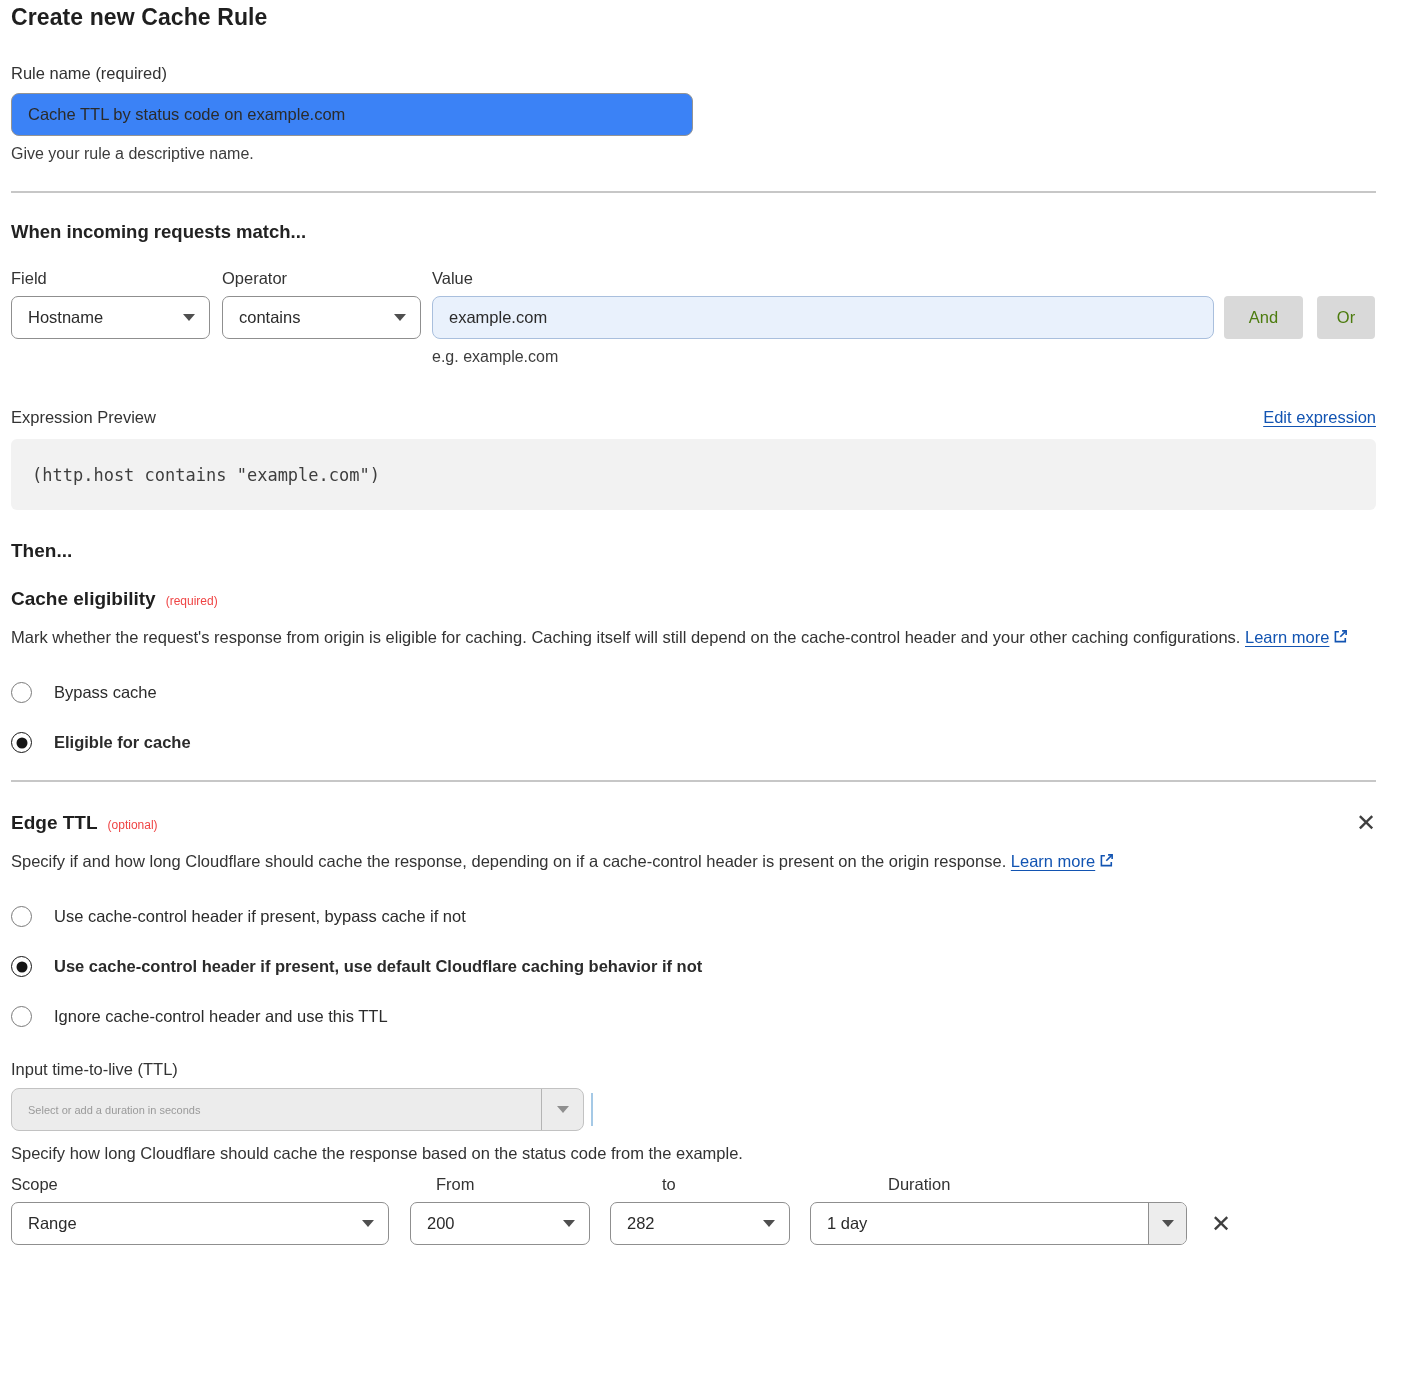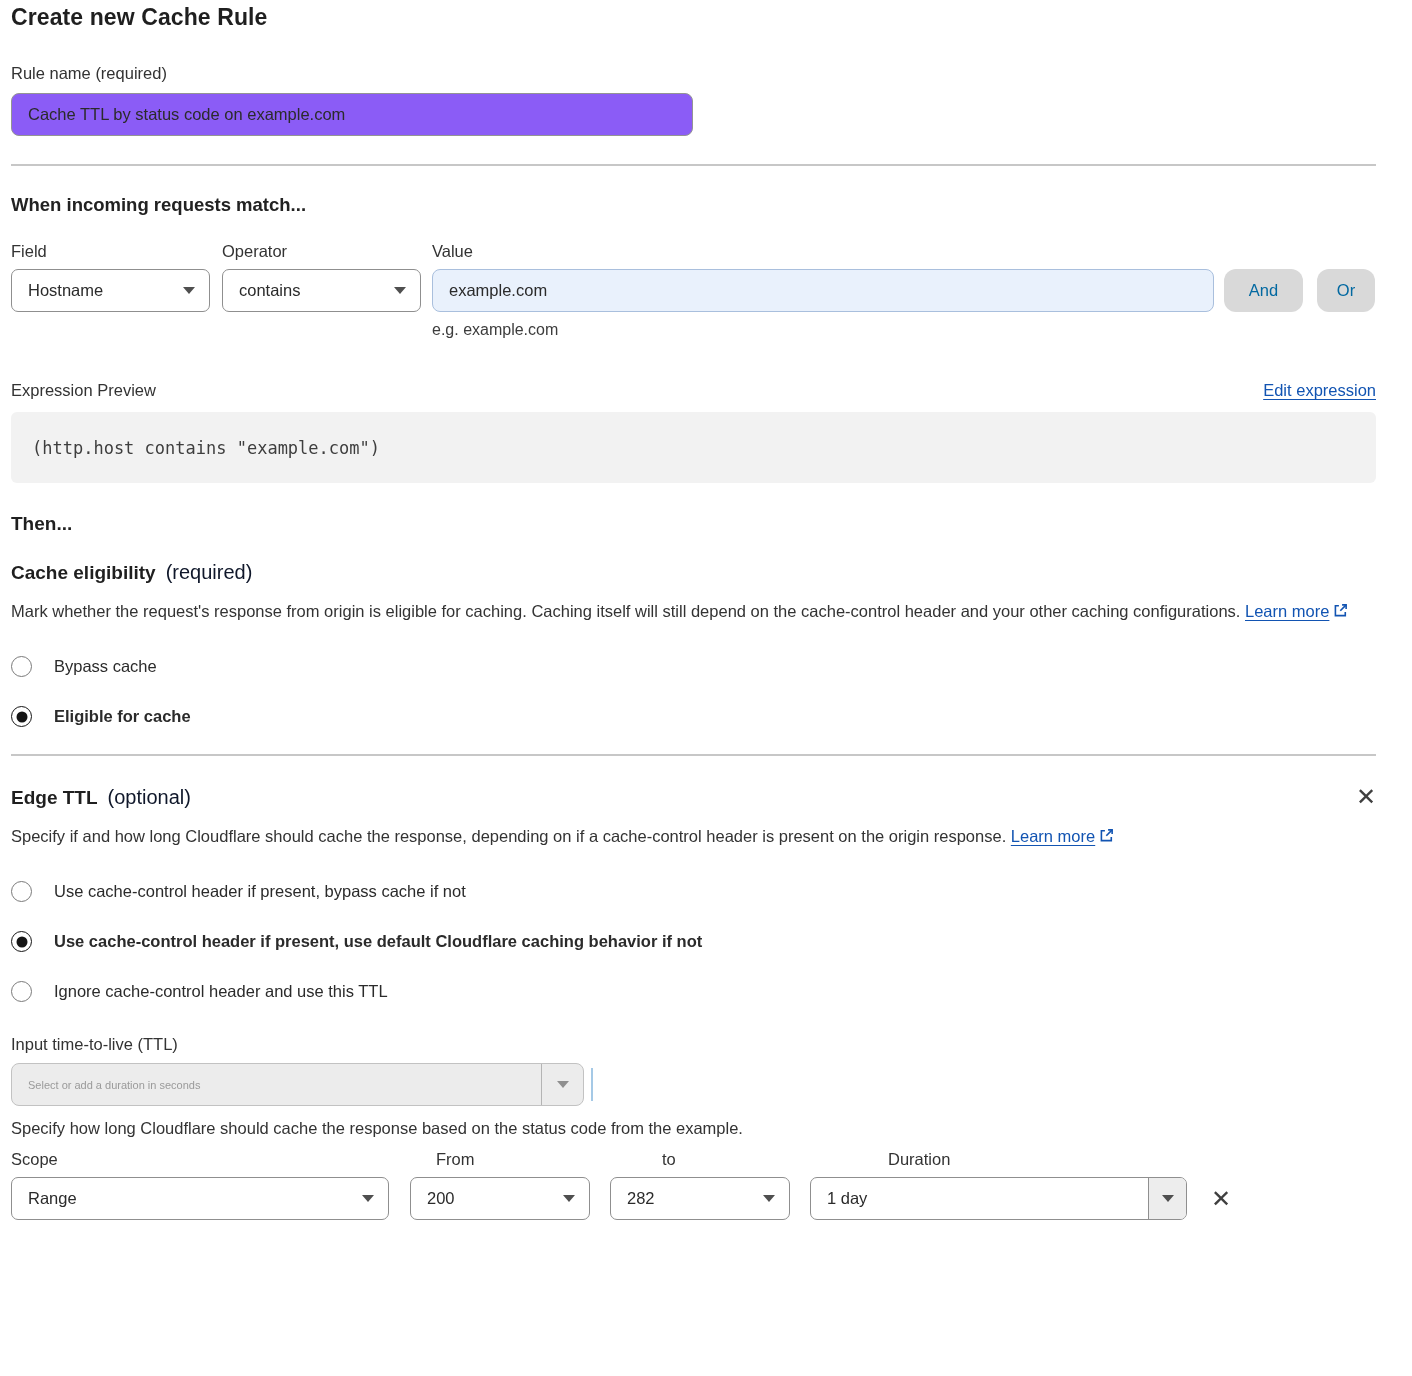--- a/index.html
+++ b/index.html
@@ -12,21 +12,21 @@
   .page { padding: 4px 36px 0 11px; }
 
   h1.page-title { font-size: 23px; font-weight: 700; color: #1f1f1f; letter-spacing: .1px; }
 
   .field-label { font-size: 16.5px; color: #333; }
   .help-text { font-size: 16px; color: #3c3c3c; margin-top: 9px; }
 
   .text-input {
     display: block; height: 43px; border: 1px solid #949494; border-radius: 8px;
     padding: 0 16px; font-family: "Liberation Sans", sans-serif;
-    font-size: 16.5px; color: #2b2b2b; background: #8b5cf6; outline: none; width: 682px;
+    font-size: 16.5px; color: #2b2b2b; background: #3b82f6; outline: none; width: 682px;
   }
 
   .divider { border: none; border-top: 2px solid #c7c7c7; height: 0; }
 
   .section-heading { font-size: 18.5px; font-weight: 700; color: #222; }
   .labels-row { display: flex; margin-top: 26px; }
   .lbl-c1 { width: 199px; }
   .lbl-c2 { width: 199px; margin-left: 12px; }
   .lbl-c3 { margin-left: 11px; }
   .controls-row { display: flex; margin-top: 8px; }
@@ -40,41 +40,41 @@
     width: 0; height: 0; flex: 0 0 auto; margin-left: 10px;
     border-left: 6.5px solid transparent; border-right: 6.5px solid transparent;
     border-top: 7.5px solid #4f4f4f;
   }
   .sel-field { width: 199px; }
   .sel-operator { width: 199px; margin-left: 12px; }
   .value-input {
     width: 782px; margin-left: 11px; background: #e9f1fc; border-color: #a9bfdd;
   }
   .btn {
-    height: 43px; border: none; border-radius: 12px; background: #d9d9d9;
-    color: #0369a1; font-family: "Liberation Sans", sans-serif; font-size: 16.5px;
+    height: 43px; border: none; border-radius: 4px; background: #d9d9d9;
+    color: #4d7c0f; font-family: "Liberation Sans", sans-serif; font-size: 16.5px;
     cursor: pointer;
   }
   .btn-and { width: 79px; margin-left: 10px; }
   .btn-or { width: 58px; margin-left: 14px; }
   .value-help { margin-left: 421px; margin-top: 9px; }
 
   .expr-header { display: flex; justify-content: space-between; align-items: baseline; margin-top: 42px; }
   a.link { color: #1254b2; text-decoration: underline; text-underline-offset: 3px; cursor: pointer; }
   .expr-box {
     margin-top: 12px; height: 71px; background: #f2f2f2; border-radius: 6px;
     display: flex; align-items: center; padding: 0 21px;
     font-family: "DejaVu Sans Mono", monospace; font-size: 17px; color: #3e3e3e;
   }
 
   .then-heading { margin-top: 30px; font-size: 19px; font-weight: 700; color: #1f1f1f; }
 
   .sub-heading-row { margin-top: 26px; display: flex; align-items: baseline; gap: 10px; }
   .sub-heading { font-size: 19px; font-weight: 700; color: #1f1f1f; }
-  .muted-tag { font-size: 20px; color: #0f172a; }
+  .muted-tag { font-size: 12px; color: #ef4444; }
 
   p.desc { margin-top: 13px; line-height: 28px; color: #333; }
   .desc-cache { max-width: 1345px; }
   .desc-edge { max-width: 1105px; }
   .ext-icon { display: inline-block; vertical-align: -2px; margin-left: 3px; }
 
   .radio-row { display: flex; align-items: center; margin-top: 29px; cursor: pointer; }
   .radio-circle {
     width: 21px; height: 21px; border-radius: 50%; border: 1.5px solid #7a7a7a;
     background: #fff; flex: 0 0 auto; position: relative;
@@ -144,20 +144,21 @@
 </style>
 </head>
 <body>
 
 <div class="page">
 
   <h1 class="page-title">Create new Cache Rule</h1>
 
   <div class="field-label mt-rule-label">Rule name (required)</div>
   <input class="text-input mt-input" type="text" value="Cache TTL by status code on example.com" style="">
+  <div class="help-text">Give your rule a descriptive name.</div>
 
   <hr class="divider mt-div1">
 
   <div class="section-heading mt-heading1">When incoming requests match...</div>
 
   <div class="labels-row">
     <div class="field-label lbl-c1">Field</div>
     <div class="field-label lbl-c2">Operator</div>
     <div class="field-label lbl-c3">Value</div>
   </div>

